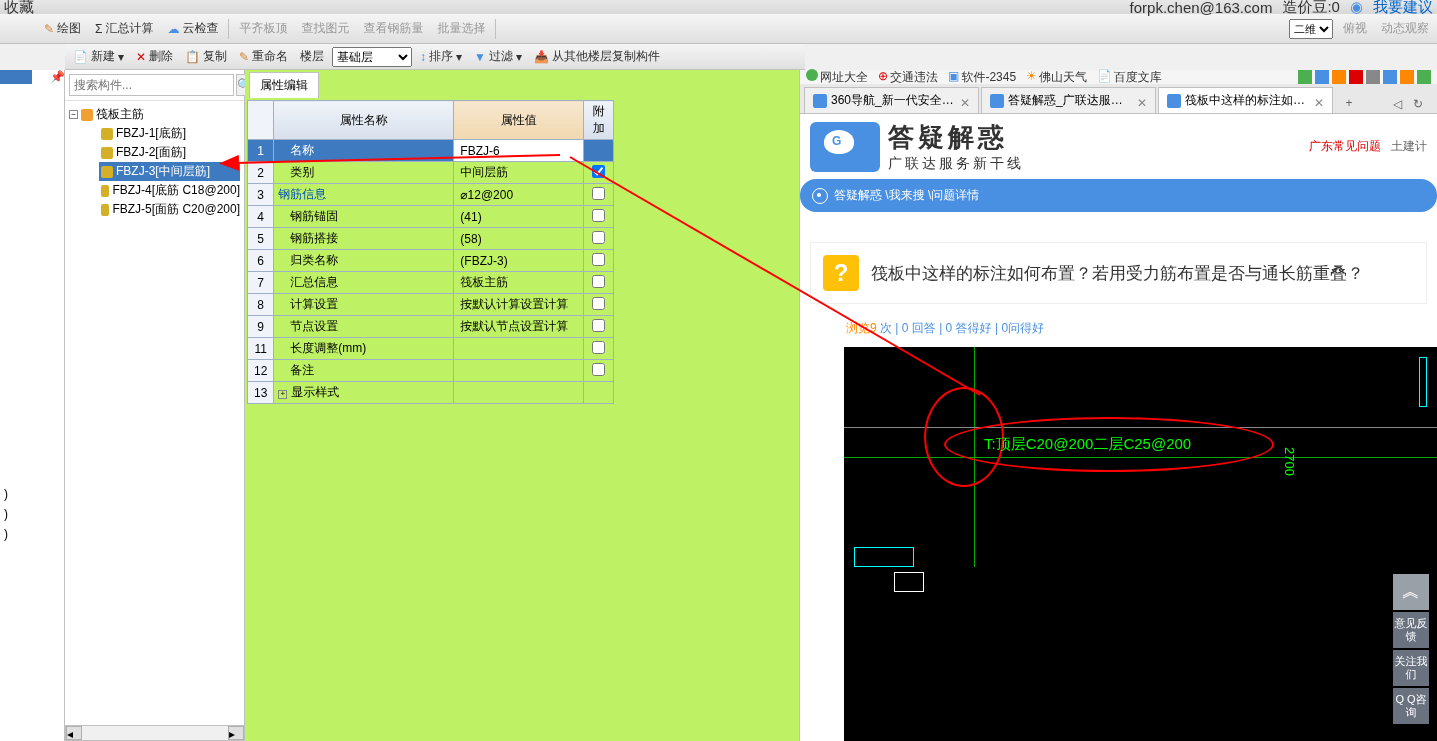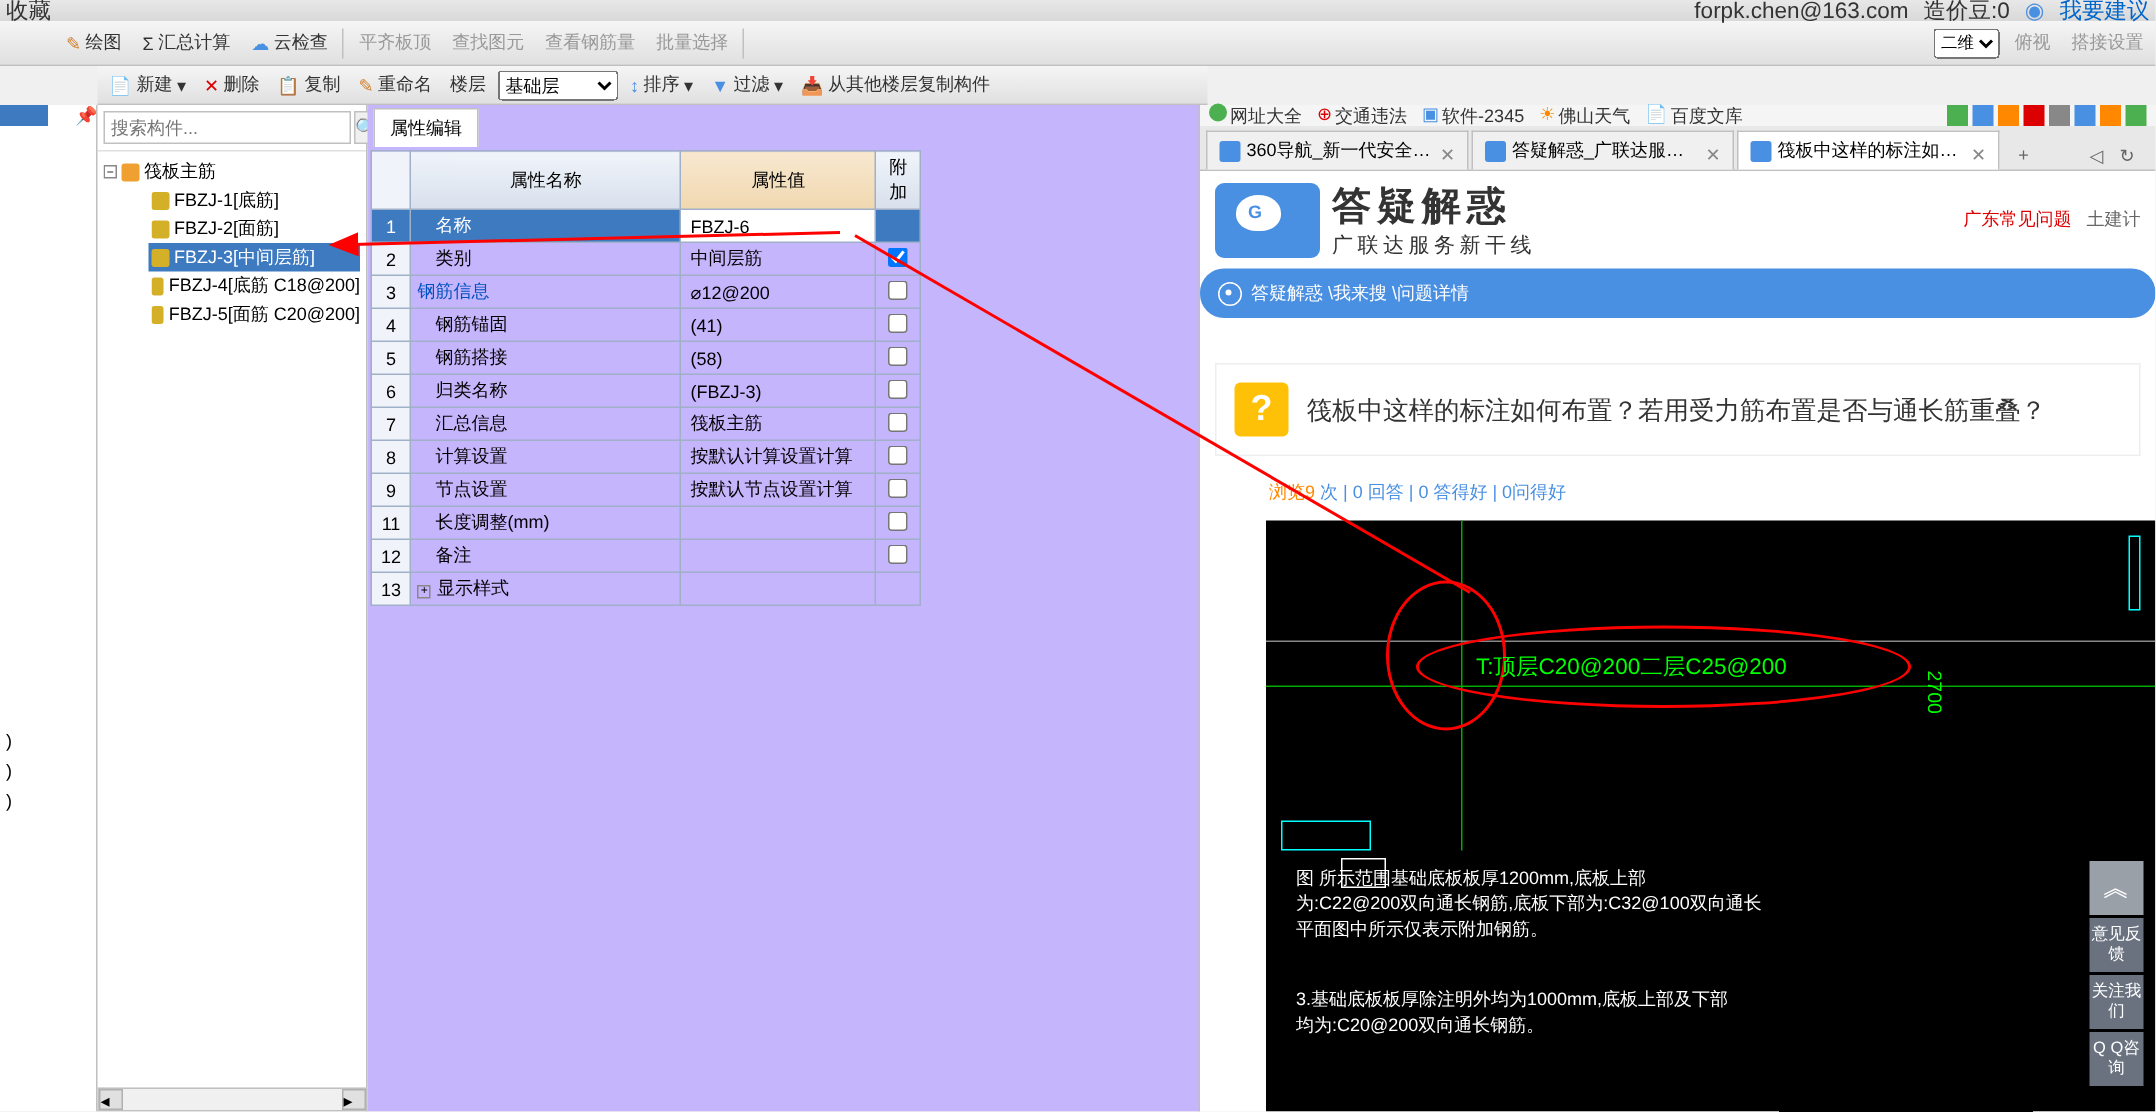--- a/index.html
+++ b/index.html
@@ -43,21 +43,21 @@
 .tree-toggle { width: 9px; height: 9px; border: 1px solid #888; display: inline-flex; align-items: center; justify-content: center; font-size: 8px; line-height: 1; }
 .tree-icon { width: 12px; height: 12px; background: #f0a030; border-radius: 2px; }
 .tree-icon.leaf { background: #d4b028; }
 
 
 .tree-scroll { position: absolute; bottom: 0; left: 65px; width: 180px; height: 16px; background: #f0f0f0; border: 1px solid #c0c0c0; display: flex; align-items: center; }
 .tree-scroll .arrow { width: 16px; height: 14px; background: #e0e0e0; border: 1px solid #b0b0b0; }
 .tree-scroll .thumb { flex: 1; }
 
 
-.prop-panel { width: 555px; background: #c4b5fd; border-right: 1px solid #c0c0c0; }
+.prop-panel { width: 555px; background: #bef264; border-right: 1px solid #c0c0c0; }
 .prop-tab { display: inline-block; padding: 4px 10px; border: 1px solid #c0c0c0; border-bottom: none; background: #fff; margin-left: 4px; margin-top: 2px; }
 .prop-table { border-collapse: collapse; margin: 2px; }
 .prop-table th, .prop-table td { border: 1px solid #a0b0c8; padding: 2px 6px; height: 18px; }
 .prop-table th { background: linear-gradient(#f0f4fa, #d8e0ec); font-weight: normal; }
 .prop-table .rownum { width: 26px; text-align: center; background: #f0f4fa; }
 .prop-table .name-col { width: 180px; }
 .prop-table .val-col { width: 130px; }
 .prop-table .add-col { width: 30px; text-align: center; }
 .prop-table .sel-row td { background: #3d7ac0; color: #fff; }
 .prop-table .sel-row .val-col { background: #fff; color: #000; }
@@ -152,21 +152,21 @@
   <span class="btn disabled">
       <span>批量选择</span>
     </span>
   <span class="sep"></span>
   <span style="flex:1"></span>
   <select><option>二维</option></select>
   <span class="btn disabled">
       <span>俯视</span>
     </span>
   <span class="btn disabled">
-      <span>搭接设置</span>
+      <span>动态观察</span>
     </span>
 </div>
 
 <div class="toolbar2">
   <span class="btn"><span style="color:#4a90e2">📄</span><span>新建</span> ▾</span>
   <span class="btn">
       <span style="color:#d00">✕</span>
       <span>删除</span>
     </span>
   <span class="btn">
@@ -420,28 +420,20 @@
 
         <div class="cad-cyan" style="left:10px;top:200px;width:60px;height:20px"></div>
         <div class="cad-cyan" style="right:10px;top:10px;width:8px;height:50px"></div>
 
         <div class="cad-red-ellipse" style="left:80px;top:40px;width:80px;height:100px"></div>
         <div class="cad-red-ellipse" style="left:100px;top:70px;width:330px;height:55px"></div>
 
         <div class="cad-green" style="left:140px;top:88px;font-size:15px">T:顶层C20@200二层C25@200</div>
         <div class="cad-dim" style="right:140px;top:100px">2700</div>
 
-        <div class="cad-white" style="left:20px;top:230px;right:10px">
-          <div>图   所示范围基础底板板厚1200mm,底板上部</div>
-          <div>为:C22@200双向通长钢筋,底板下部为:C32@100双向通长</div>
-          <div>平面图中所示仅表示附加钢筋。</div>
-          <div style="height:30px"></div>
-          <div>3.基础底板板厚除注明外均为1000mm,底板上部及下部</div>
-          <div>均为:C20@200双向通长钢筋。</div>
-        </div>
         <div style="position:absolute;left:50px;top:225px;width:30px;height:20px;border:1px solid #fff"></div>
       </div>
 
       <div class="float-btns">
         <div class="float-btn top">︽</div>
         <div class="float-btn">意见反馈</div>
         <div class="float-btn">关注我们</div>
         <div class="float-btn">Q Q咨询</div>
       </div>
     </div>

